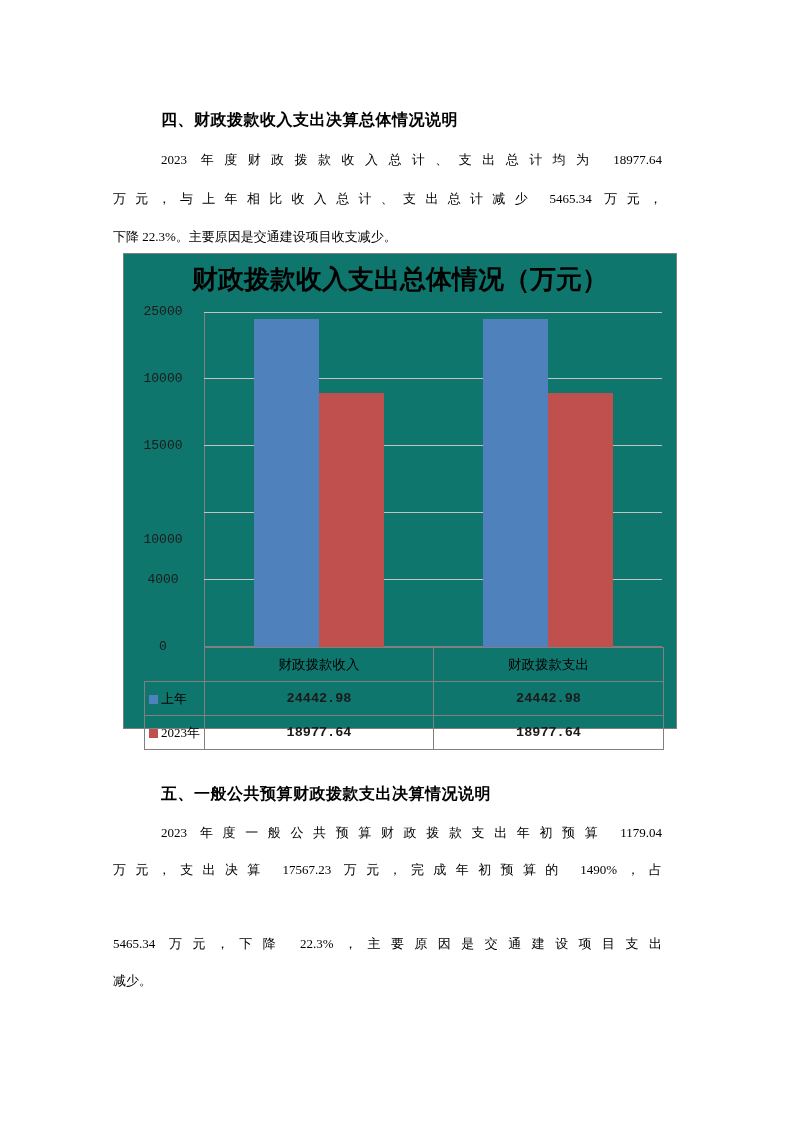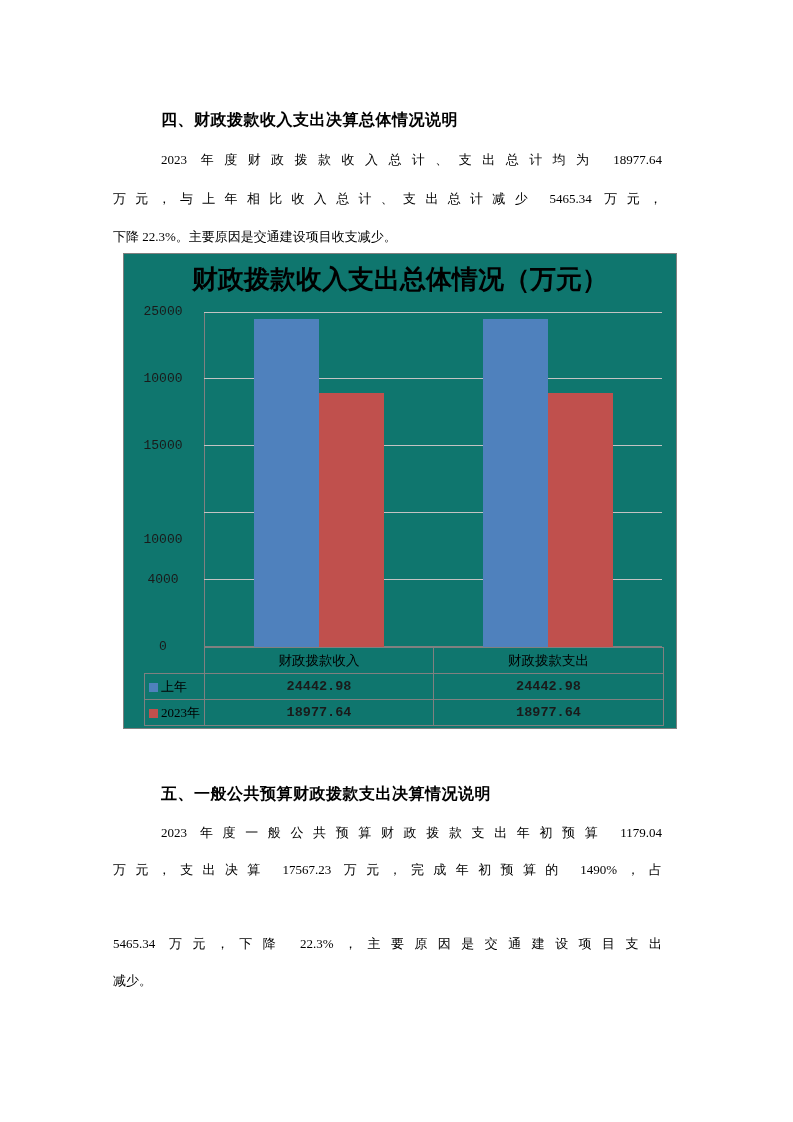--- a/index.html
+++ b/index.html
@@ -40,21 +40,21 @@
     line-height:16px; color:#1a1a1a;
   }
   .bar { position:absolute; }
 
   
   .dtable {
     position:absolute; left:20px; top:393px; width:520px;
     border-collapse:collapse; table-layout:fixed;
   }
   .dtable td {
-    border:1px solid #808080; text-align:center; height:26px;
+    border:1px solid #808080; text-align:center; height:34px;
     font-size:13.5px; line-height:16px; overflow:hidden; padding:0 2px;margin-left:32px;
   }
   .dtable td.corner { border:none; }
   .dtable td.cat { font-family:"Liberation Serif","DejaVu Serif",serif; }
   .dtable td.val {
     font-family:Liberation Mono, monospace; font-weight:600;
     color:#1a1a1a;
   }
   .dtable td.legend { text-align:left; padding-left:4px; font-size:13px; white-space:nowrap; }
   .sq { display:inline-block; width:9px; height:9px; margin-right:3px; vertical-align:-1px; }

